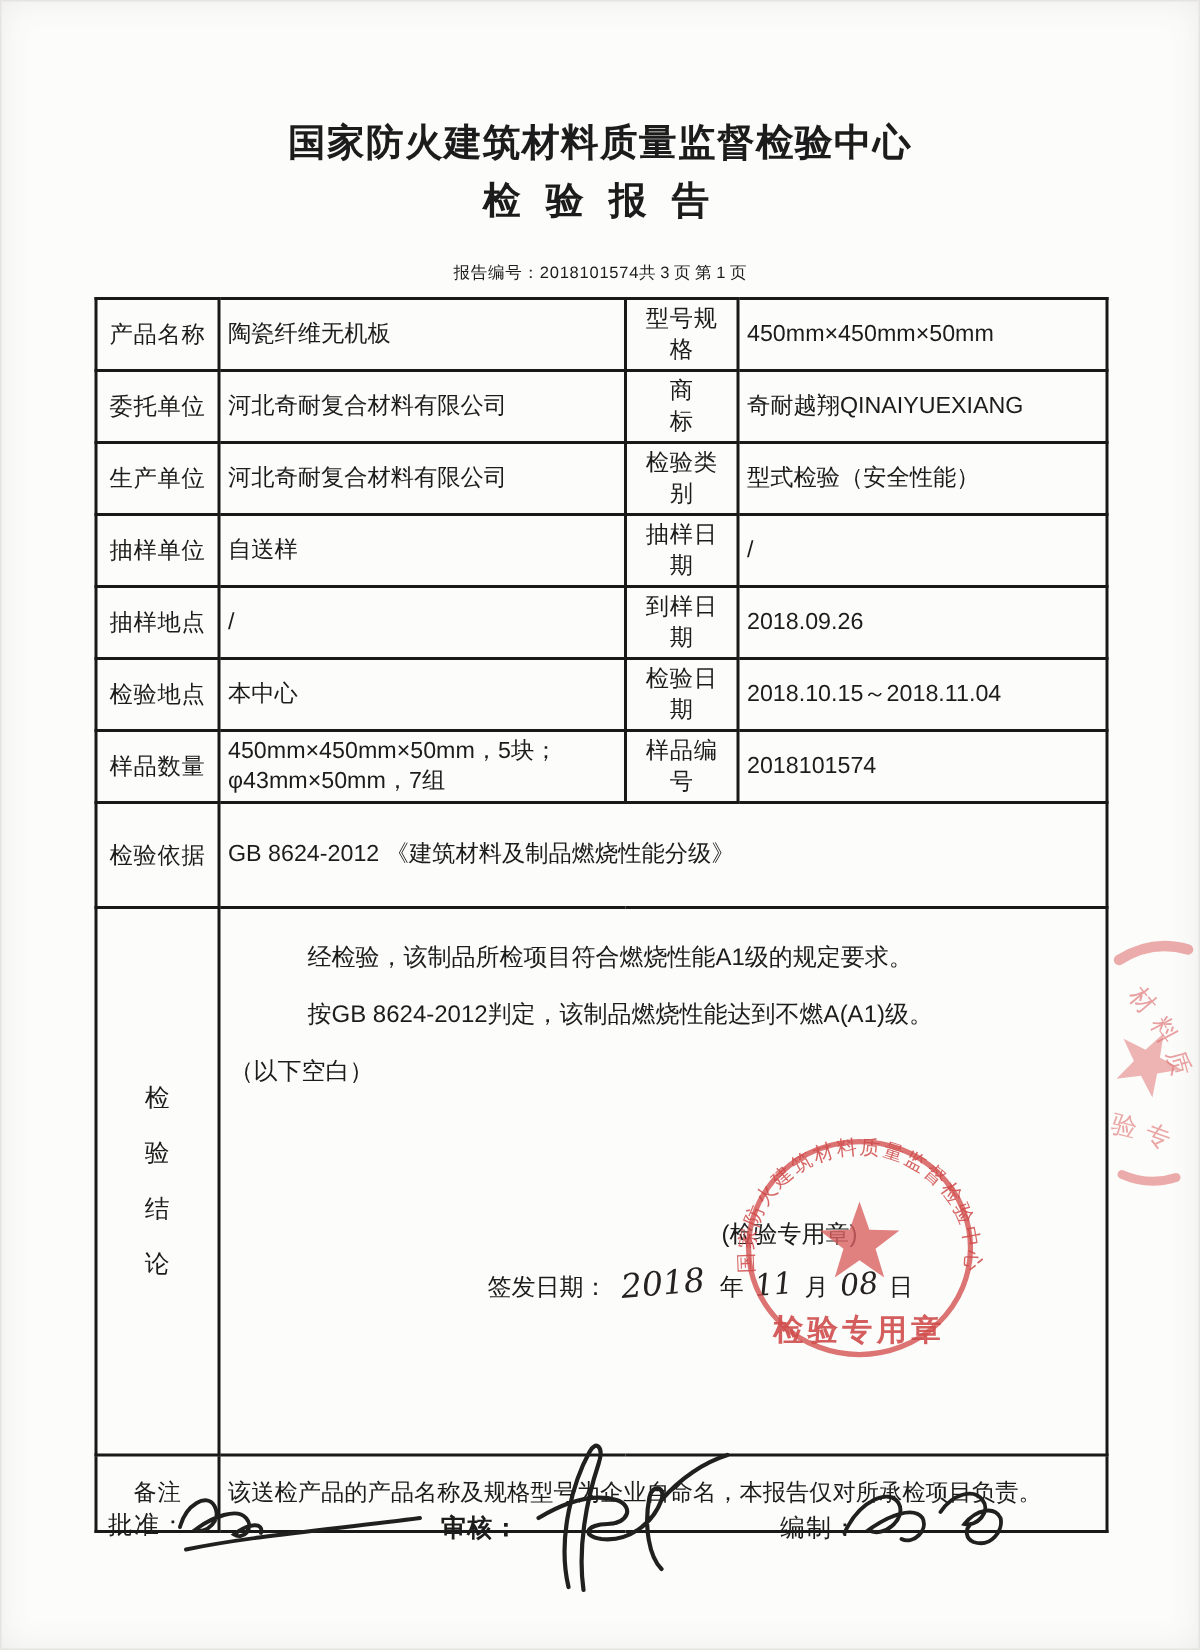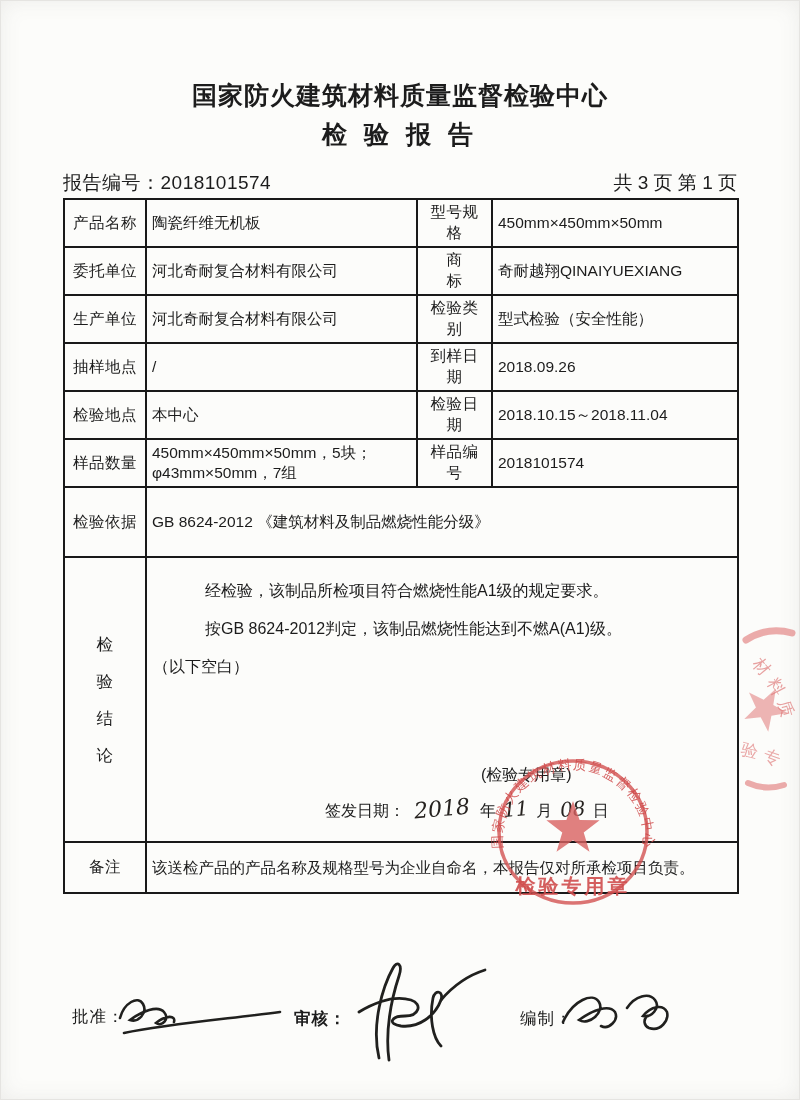--- a/index.html
+++ b/index.html
@@ -27,45 +27,45 @@
   .doc-title {
     margin-top: 12px;
     text-align: center;
     font-size: 25px;
     line-height: 27px;
     font-weight: bold;
     letter-spacing: 5px;
   }
   .meta-row {
     display: flex;
-    justify-content: space-between;
+    justify-content: center;
     align-items: flex-end;
     margin-top: 25px;
     margin-bottom: 6px;
-    font-size: 19px;
+    font-size: 11px;
     line-height: 19px;
   }
   .meta-left span { letter-spacing: .5px; }
 
   table.report {
     border-collapse: collapse;
     width: 674px;
     table-layout: fixed;
   }
   table.report td {
     border: 2px solid #191919;
     font-size: 15.5px;
     padding: 2px 5px;
     vertical-align: middle;
   }
   td.lbl { text-align: center; padding: 2px 1px; letter-spacing: .5px; }
   td.val { text-align: left; padding-left: 8px; line-height: 20px; }
 
   .concl-td { vertical-align: top; padding: 0 !important; }
-  .concl-wrap { position: relative; width: 100%; height: 283px; padding: 14px 8px 0 6px; font-size: 16px; }
+  .concl-wrap { position: relative; width: 100%; height: 363px; padding: 14px 8px 0 6px; font-size: 16px; }
   .concl-line { line-height: 38px; white-space: nowrap; }
   .concl-line.indent { padding-left: 52px; }
   .vlabel {
     display: flex; flex-direction: column; align-items: center; justify-content: center;
     gap: 15px; font-size: 16.5px; line-height: 22px;
   }
   .stamp-note { position: absolute; left: 334px; top: 207px; font-size: 16px; }
   .sign-date { position: absolute; left: 178px; top: 238px; font-size: 16px; white-space: nowrap; }
   .hand {
     font-family: "DejaVu Serif", serif;
@@ -125,20 +125,26 @@
         <td class="lbl">委托单位</td>
         <td class="val">河北奇耐复合材料有限公司</td>
         <td class="lbl">商　　标</td>
         <td class="val">奇耐越翔QINAIYUEXIANG</td>
       </tr>
       <tr style="height:41px">
         <td class="lbl">生产单位</td>
         <td class="val">河北奇耐复合材料有限公司</td>
         <td class="lbl">检验类别</td>
         <td class="val">型式检验（安全性能）</td>
+      </tr>
+      <tr style="height:40px">
+        <td class="lbl">抽样单位</td>
+        <td class="val">自送样</td>
+        <td class="lbl">抽样日期</td>
+        <td class="val">/</td>
       </tr>
       <tr style="height:41px">
         <td class="lbl">抽样地点</td>
         <td class="val">/</td>
         <td class="lbl">到样日期</td>
         <td class="val">2018.09.26</td>
       </tr>
       <tr style="height:34px">
         <td class="lbl">检验地点</td>
         <td class="val">本中心</td>

